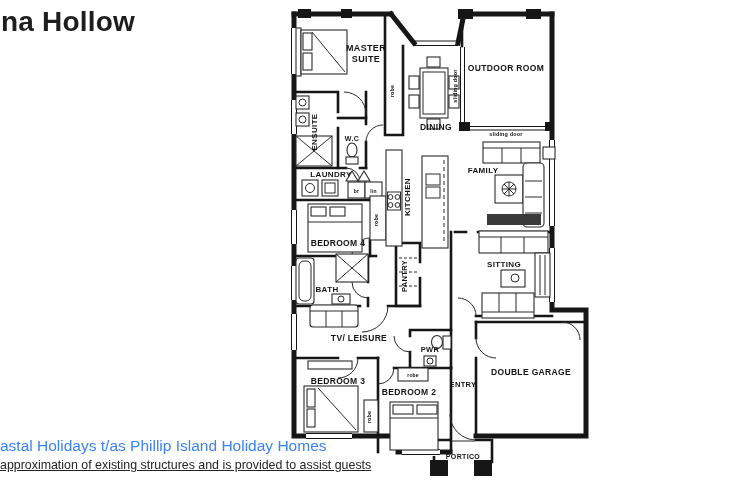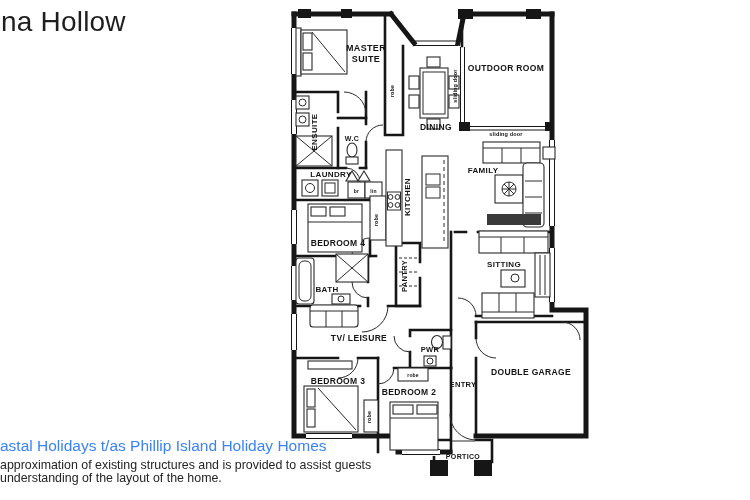--- a/index.html
+++ b/index.html
@@ -1,21 +1,21 @@
 <!DOCTYPE html>
 <html><head>
 <meta charset="utf-8">
 <style>
   html,body{margin:0;padding:0;background:#fff;}
   .screen{position:relative;width:750px;height:500px;background:#ffffff;
           font-family:"Liberation Sans",sans-serif;overflow:hidden;}
   .page-title{position:absolute;top:6px;left:1px;font-size:28px;color:#1e1e1e;
-              letter-spacing:.2px;font-weight:400;white-space:nowrap;}
+              letter-spacing:.2px;font-weight:700;white-space:nowrap;}
   .footer-company{position:absolute;top:437px;left:0;font-size:15.5px;color:#3b82f6;white-space:nowrap;}
-  .footer-line{position:absolute;left:0;font-size:12.4px;color:#242424;white-space:nowrap;}
+  .footer-line{position:absolute;left:0;font-size:12.4px;color:#242424;white-space:nowrap;text-decoration:underline;}
   .fl2{top:458px}.fl3{top:471px}.fl4{top:485px}
   svg{position:absolute;top:0;left:0;}
   svg text{fill:#141414;}
   .rl{font-weight:700;letter-spacing:.35px;}
   .an{font-weight:700;letter-spacing:.15px;}
   .wx{stroke:#161616;stroke-width:5;fill:none;stroke-linecap:square;}
   .wi{stroke:#161616;stroke-width:2.6;fill:none;stroke-linecap:square;}
   .fu{stroke:#2a2a2a;stroke-width:1.1;fill:#ffffff;}
   .fl{stroke:#2a2a2a;stroke-width:1;fill:none;}
   .win{stroke:#161616;stroke-width:1;fill:none;}
@@ -261,15 +261,14 @@
     <text class="an" x="413" y="377" font-size="5">robe</text>
     <text class="an" x="457" y="86" font-size="5.5" transform="rotate(-90 457,86)">sliding door</text>
     <text class="an" x="506" y="136" font-size="5.5">sliding door</text>
     <text class="an" x="356.5" y="193" font-size="5">br</text>
     <text class="an" x="373.5" y="193" font-size="5">lin</text>
   </g>
 </svg>
 
 <div class="footer-company">astal Holidays t/as Phillip Island Holiday Homes</div>
 <div class="footer-line fl2">approximation of existing structures and is provided to assist guests</div>
-<div class="footer-line fl3">understanding of the layout of the home.</div>
 
 </div>
 
 </body></html>

